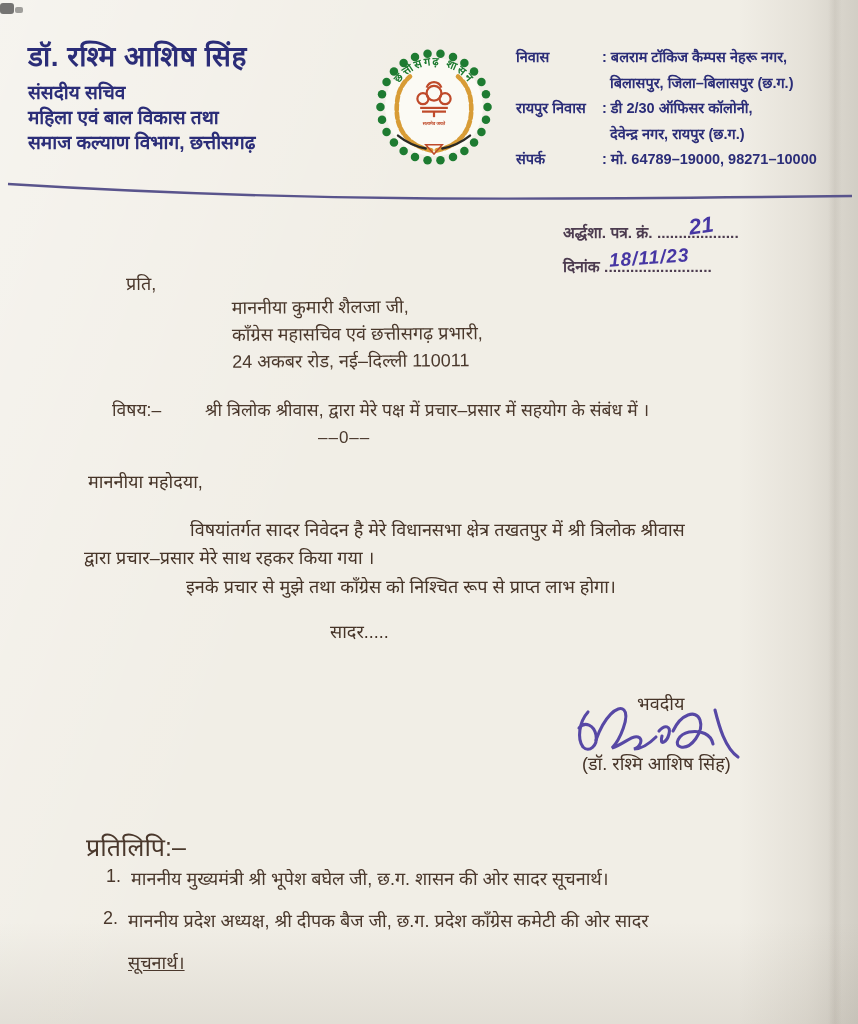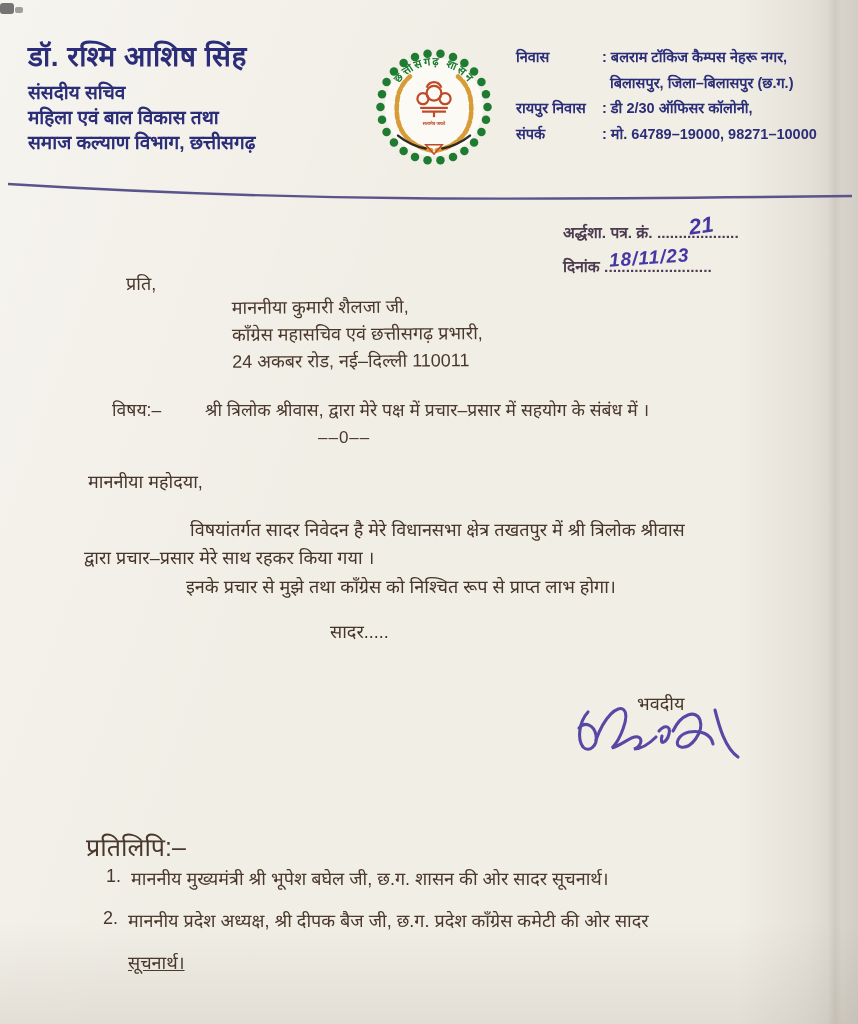--- a/index.html
+++ b/index.html
@@ -140,20 +140,24 @@
     </div>
     <div class="row">
       <span class="lbl"></span>
       <span class="val" style="padding-left:8px;">बिलासपुर, जिला–बिलासपुर (छ.ग.)</span>
     </div>
     <div class="row">
       <span class="lbl">रायपुर निवास</span>
       <span class="val">: डी 2/30 ऑफिसर कॉलोनी,</span>
     </div>
     <div class="row">
+      <span class="lbl"></span>
+      <span class="val" style="padding-left:8px;">देवेन्द्र नगर, रायपुर (छ.ग.)</span>
+    </div>
+    <div class="row">
       <span class="lbl">संपर्क</span>
       <span class="val">: मो. 64789–19000, 98271–10000</span>
     </div>
   </div>
 
   <svg class="abs rule-svg" viewBox="0 0 858 32">
     <path d="M8,8 C300,26 520,24 852,20" fill="none" stroke="#59548c" stroke-width="2.4"></path>
   </svg>
 
   <div class="abs ref-block">
@@ -189,20 +193,21 @@
   <div class="abs sig-closing">भवदीय</div>
   <svg class="abs sig-svg" viewBox="0 0 190 86">
     <g fill="none" stroke="#4a3aa0" stroke-width="3.1" stroke-linecap="round" opacity=".92">
       <path d="M16,28 C7,38 5,55 11,63 C17,69 26,62 24,51 C22,41 13,37 7,44"></path>
       <path d="M24,56 C32,33 46,20 52,26 C58,32 48,56 40,64 C52,60 60,51 66,53 C72,55 68,63 62,65 C70,65 78,59 84,53"></path>
       <path d="M87,47 C93,40 99,42 97,50 C95,58 87,63 90,52"></path>
       <path d="M101,47 C109,30 124,25 128,36 C132,48 119,65 109,63 C101,61 107,50 117,48 C129,46 139,50 141,60"></path>
       <path d="M143,26 C147,42 153,64 166,73"></path>
     </g>
   </svg>
+  <div class="abs sig-name">(डॉ. रश्मि आशिष सिंह)</div>
 
   <div class="abs cc-label">प्रतिलिपि:–</div>
   <div class="abs cc-num" style="left:106px;top:866px;">1.</div>
   <div class="abs cc-text" style="left:131px;top:866px;">माननीय मुख्यमंत्री श्री भूपेश बघेल जी, छ.ग. शासन की ओर सादर सूचनार्थ।</div>
   <div class="abs cc-num" style="left:103px;top:908px;">2.</div>
   <div class="abs cc-text" style="left:128px;top:908px;">माननीय प्रदेश अध्यक्ष, श्री दीपक बैज जी, छ.ग. प्रदेश कॉंग्रेस कमेटी की ओर सादर</div>
   <div class="abs cc-text" style="left:128px;top:950px;text-decoration:underline;">सूचनार्थ।</div>
 
 </div>
 

